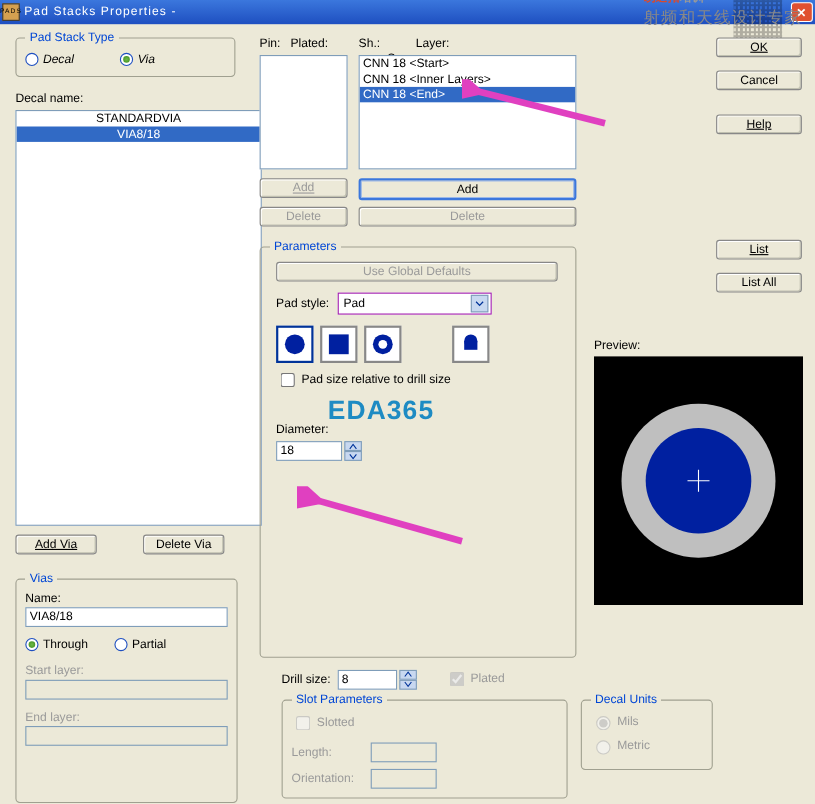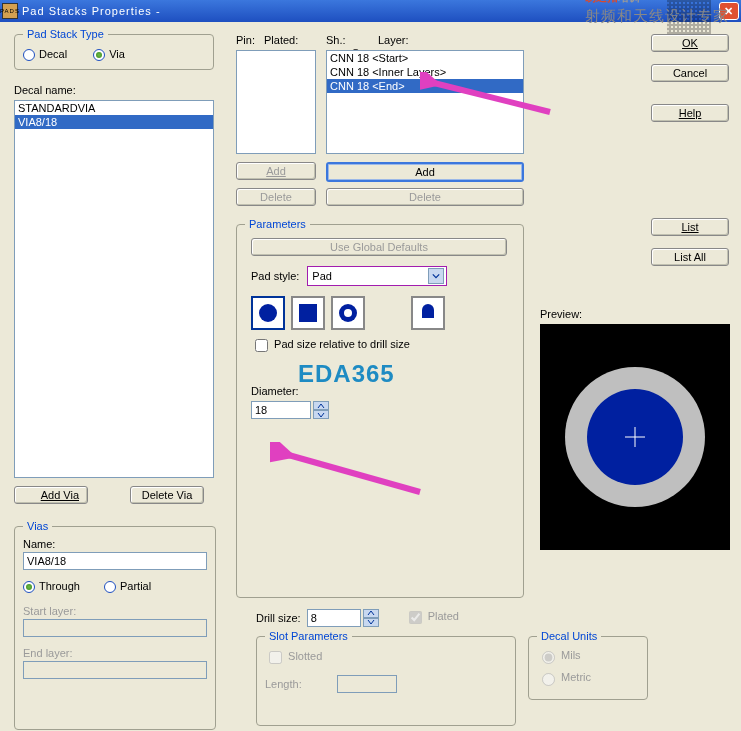--- a/index.html
+++ b/index.html
@@ -63,32 +63,32 @@
   <span class="icon">PADS</span>
   <span>Pad Stacks Properties -</span>
   <div class="close-btn">✕</div>
 </div>
 <div class="qr"></div>
 
 <div class="content">
 
   <fieldset style="position:absolute; left:14px; top:6px; width:200px; height:42px;">
     <legend>Pad Stack Type</legend>
-    <div style="display:flex;gap:26px;align-items:flex-start;padding-top:2px;">
+    <div style="display:flex;gap:42px;align-items:flex-start;padding-top:2px;font-style:italic;">
       <label><span class="radio-dot"></span><span>Decal</span></label>
       <label><span class="radio-dot on"></span><span>Via</span></label>
     </div>
   </fieldset>
 
   <div style="position:absolute; left:14px; top:62px;">Decal name:</div>
-  <div class="listbox" style="position:absolute; left:14px; top:78px; width:200px; height:378px;">
+  <div class="listbox" style="position:absolute; left:14px; top:78px; width:224px; height:378px;text-align:center;">
     <div class="item">STANDARDVIA</div>
     <div class="item sel">VIA8/18</div>
   </div>
-  <button class="btn" style="position:absolute; left:14px; top:464px; width:60px;text-align:right;"><span class="u">Add Via</span></button>
+  <button class="btn" style="position:absolute; left:14px; top:464px; width:60px;"><span class="u">Add Via</span></button>
   <button class="btn" style="position:absolute; left:130px; top:464px; width:64px;"><span>Delete Via</span></button>
 
   <fieldset style="position:absolute; left:14px; top:498px; width:200px; height:210px;">
     <legend>Vias</legend>
     <div>Name:</div>
     <input type="text" class="field" style="width: 184px; margin-top: 2px;" value="VIA8/18">
     <div style="display:flex;gap:24px;margin-top:10px;">
       <label><span class="radio-dot on"></span><span>Through</span></label>
       <label><span class="radio-dot"></span><span>Partial</span></label>
     </div>
@@ -209,20 +209,24 @@
       </div>
     </div>
     <label class="dis" style="margin-left:20px;"><input type="checkbox" checked="" disabled="" style=""> <span>Plated</span></label>
   </div>
 
   <fieldset style="position:absolute; left:256px; top:608px; width:260px; height:96px;">
     <legend>Slot Parameters</legend>
     <label class="dis"><input type="checkbox" disabled="" style=""> <span>Slotted</span></label>
     <div style="display:flex;align-items:center;gap:8px;margin-top:8px;">
       <span style="width:64px;color:#9a9a9a">Length:</span>
+      <input type="text" class="field" disabled="" style="width: 60px;">
+    </div>
+    <div style="display:flex;align-items:center;gap:8px;margin-top:6px;">
+      <span style="width:64px;color:#9a9a9a">Orientation:</span>
       <input type="text" class="field" disabled="" style="width: 60px;">
     </div>
   </fieldset>
 
   <fieldset style="position:absolute; left:528px; top:608px; width:120px; height:70px;">
     <legend>Decal Units</legend>
     <label class="dis" style="display:block"><input type="radio" checked="" disabled="" style=""> <span>Mils</span></label>
     <label class="dis" style="display:block;margin-top:6px;"><input type="radio" disabled="" style=""> <span>Metric</span></label>
   </fieldset>
 

